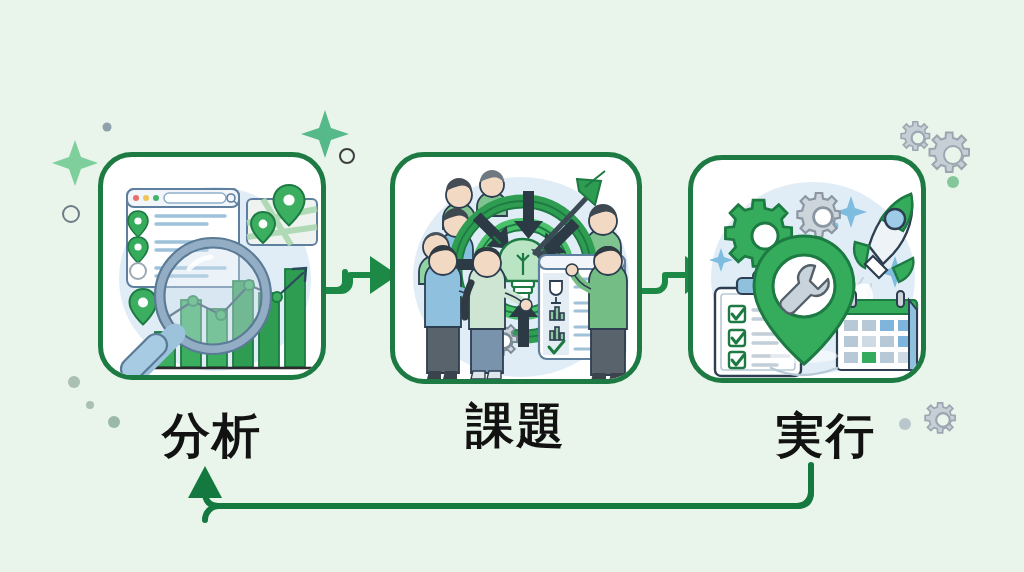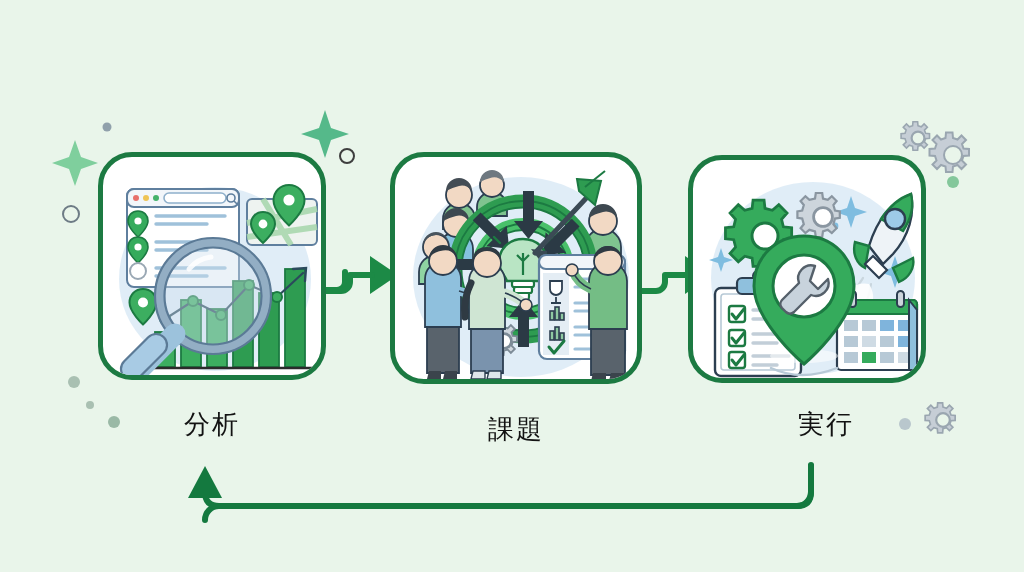--- a/index.html
+++ b/index.html
@@ -16,22 +16,22 @@
     position:absolute;
     background:#ffffff;
     border:5px solid #1c7a42;
     border-radius:34px;
     box-sizing:border-box;
     overflow:hidden;
   }
   .label{
     position:absolute;
     text-align:center;
-    font-size:26px;
-    font-weight:400;
+    font-size:48px;
+    font-weight:700;
     color:#121212;
     letter-spacing:2px;
     line-height:1;
     white-space:nowrap;
   }
   svg{display:block;}
 </style>
 </head>
 <body style="background: rgb(233, 245, 234);">
 
@@ -320,21 +320,21 @@
         <circle cx="213" cy="104" r="14" fill="#f2d9c4" stroke="#2c3e50" stroke-width="1.8"></circle>
         <path d="M199 103 a14 14 0 0 1 28 0 q-4 -11 -14 -9 q-11 2 -14 9 Z" fill="#2f3a43"></path>
         <path d="M196 132 q-14 -6 -18 -18" stroke="#74bd85" stroke-width="9" fill="none" stroke-linecap="round"></path>
         <path d="M196 132 q-14 -6 -18 -18" stroke="#2c3e50" stroke-width="1.6" fill="none"></path>
         <circle cx="177" cy="113" r="6" fill="#f2d9c4" stroke="#2c3e50" stroke-width="1.6"></circle>
         <path d="M198 216 h13 v8 h-15 Z" fill="#3b444c"></path>
           <path d="M216 216 h13 v8 h-15 Z" fill="#3b444c"></path>
       </g>
     </svg>
   </div>
-  <div class="label" style="left:390px;top:416px;width:252px;">課題</div>
+  <div class="label" style="left:390px;top:401px;width:252px;">課題</div>
 
   <div class="card" style="left:688px;top:155px;width:238px;height:228px;">
     <svg viewBox="0 0 238 228" width="238" height="228">
       <ellipse cx="120" cy="118" rx="102" ry="96" fill="#dbeaf6" opacity="0.85"></ellipse>
 
       <path d="M158 36 L162 48 L174 52 L162 56 L158 68 L154 56 L142 52 L154 48 Z" fill="#7fbde0"></path>
       <path d="M28 88 L31 97 L40 100 L31 103 L28 112 L25 103 L16 100 L25 97 Z" fill="#7fbde0"></path>
       <path d="M202 96 L206 108 L218 112 L206 116 L202 128 L198 116 L186 112 L198 108 Z" fill="#7fbde0"></path>
       <circle cx="142" cy="66" r="3.4" fill="#7fbde0"></circle>
 

